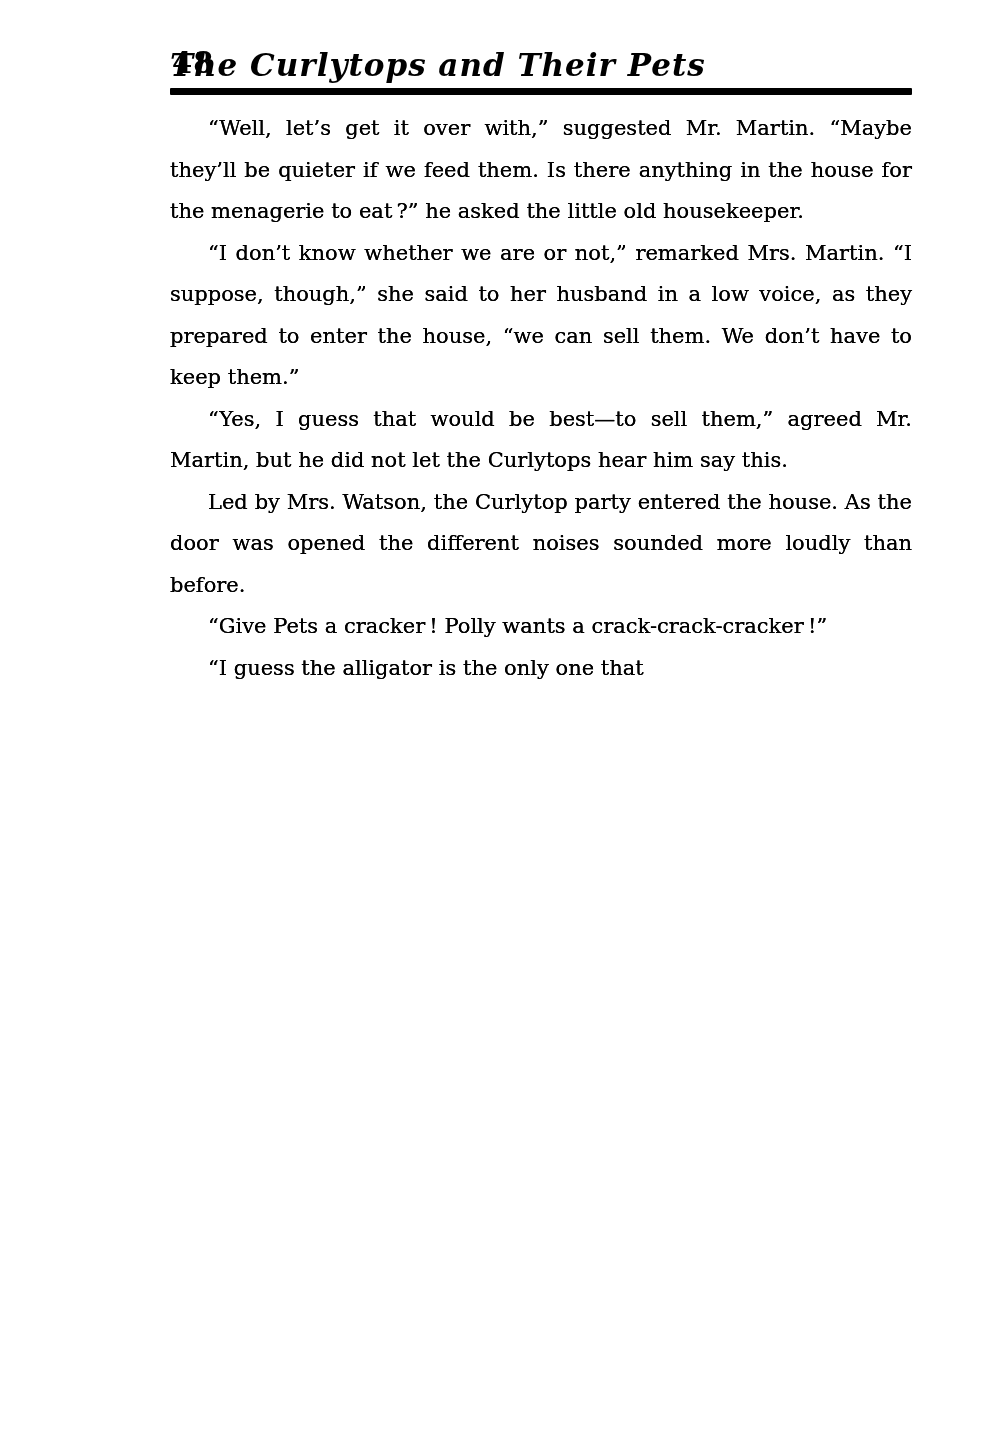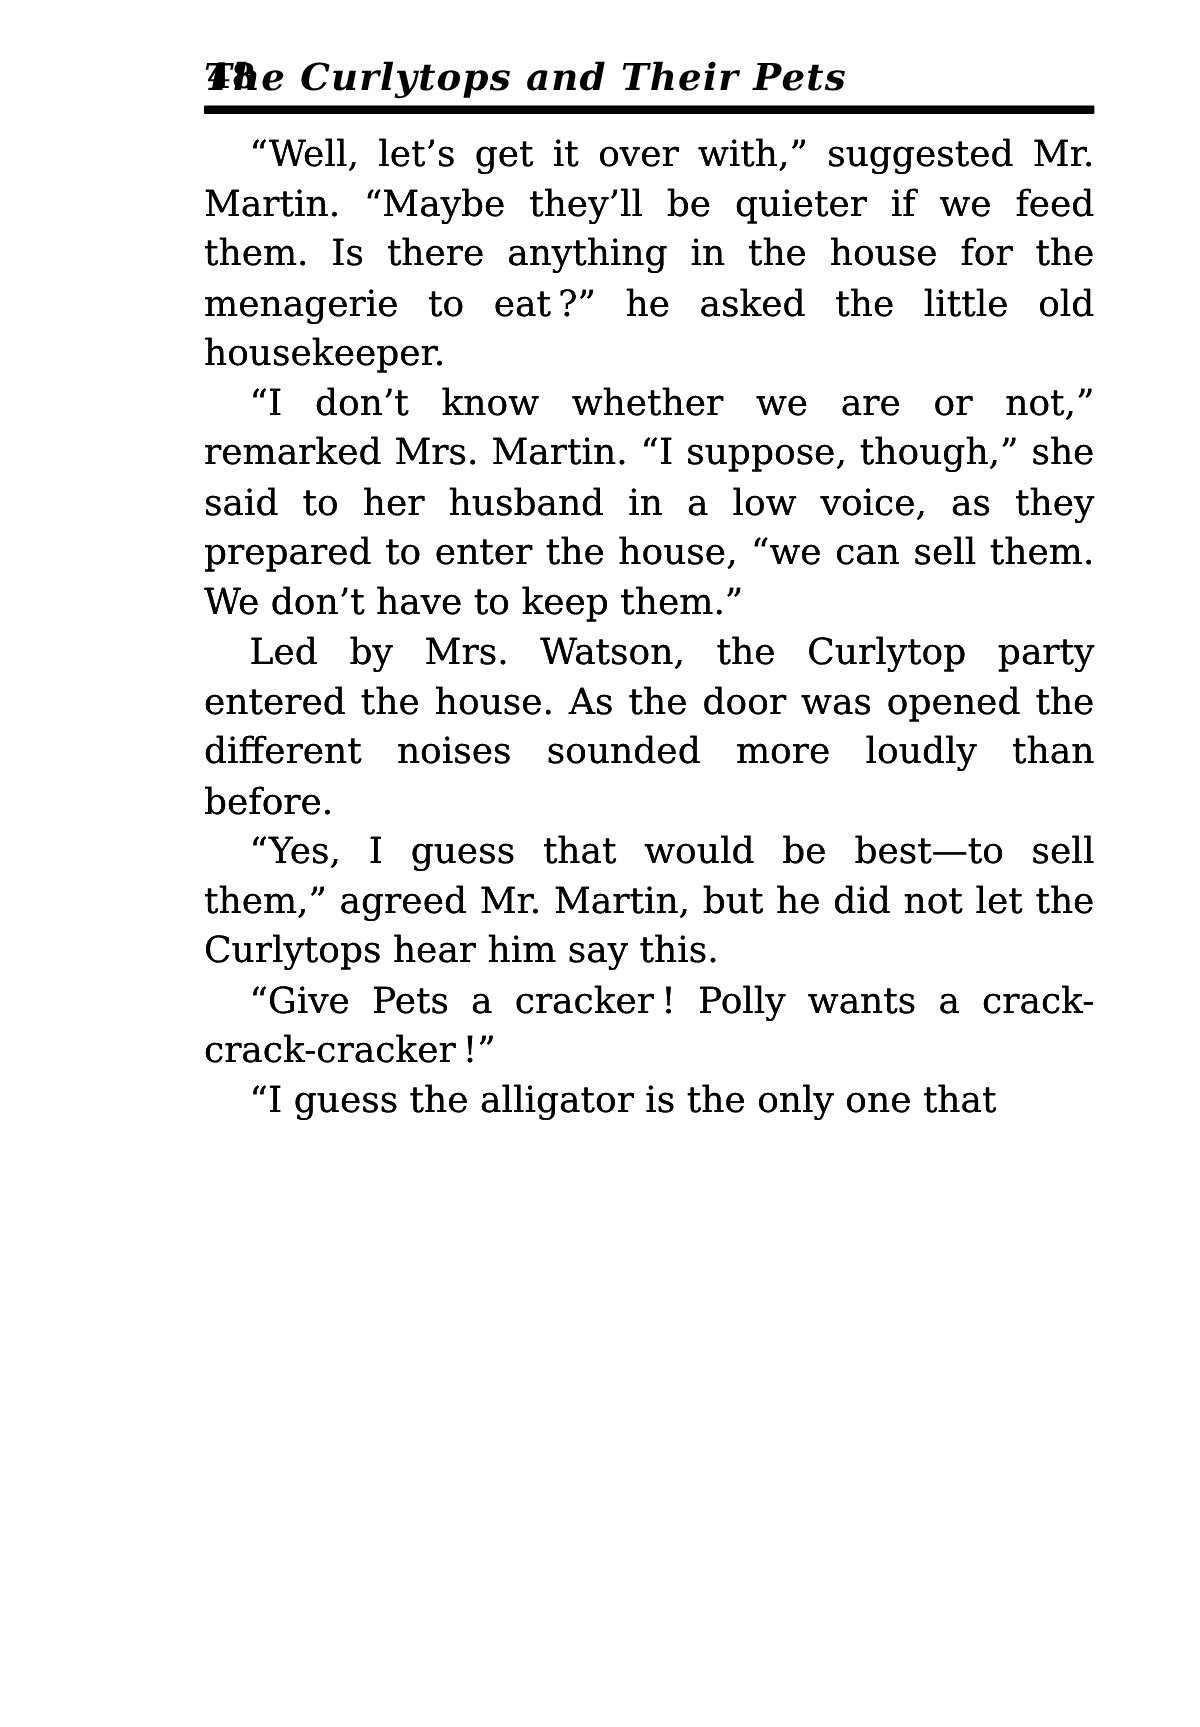--- a/index.html
+++ b/index.html
@@ -46,21 +46,21 @@
     letter-spacing: 1px;
     white-space: nowrap;
   }
   .header-rule {
     height: 7px;
     background: #000000;
     border-radius: 1px;
   }
   .page-body {
     margin-top: 13px;
-    font-size: 30px;
+    font-size: 21px;
     line-height: 41.5px;
     text-align: justify;
     text-shadow: 0 0 0.5px #000;
   }
   .page-body p {
     margin: 0;
     padding: 0;
     text-indent: 38px;
   }
 </style>
@@ -73,20 +73,20 @@
     <div class="page-header">
       <span class="page-number">48</span>
       <span class="running-title">The Curlytops and Their Pets</span>
     </div>
 
     <div class="header-rule"></div>
 
     <div class="page-body">
       <p>“Well, let’s get it over with,” suggested Mr. Martin. “Maybe they’ll be quieter if we feed them. Is there anything in the house for the menagerie to eat ?” he asked the little old housekeeper.</p>
       <p>“I don’t know whether we are or not,” remarked Mrs. Martin. “I suppose, though,” she said to her husband in a low voice, as they prepared to enter the house, “we can sell them. We don’t have to keep them.”</p>
+      <p>“Yes, I guess that would be best—to sell them,” agreed Mr. Martin, but he did not let the Curlytops hear him say this.</p>
       <p>Led by Mrs. Watson, the Curlytop party entered the house. As the door was opened the different noises sounded more loudly than before.</p>
-      <p>“Yes, I guess that would be best—to sell them,” agreed Mr. Martin, but he did not let the Curlytops hear him say this.</p>
       <p>“Give Pets a cracker ! Polly wants a crack-crack-cracker !”</p>
       <p>“I guess the alligator is the only one that</p>
     </div>
 
   </div>
 </div>
 
 </body></html>

